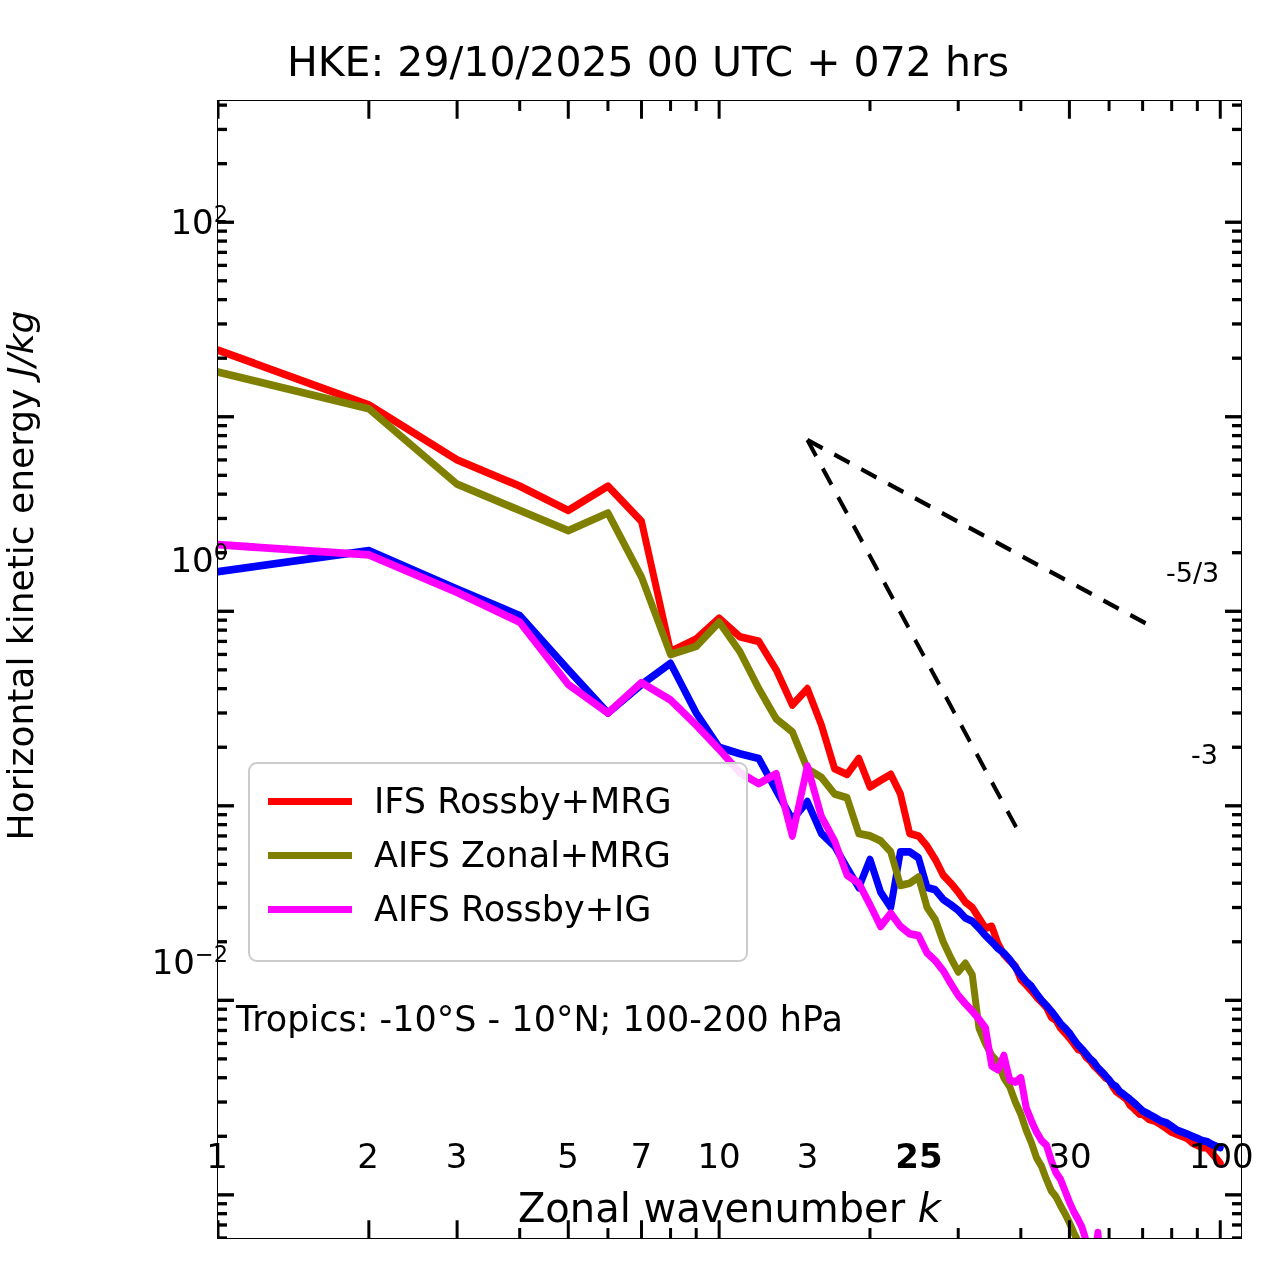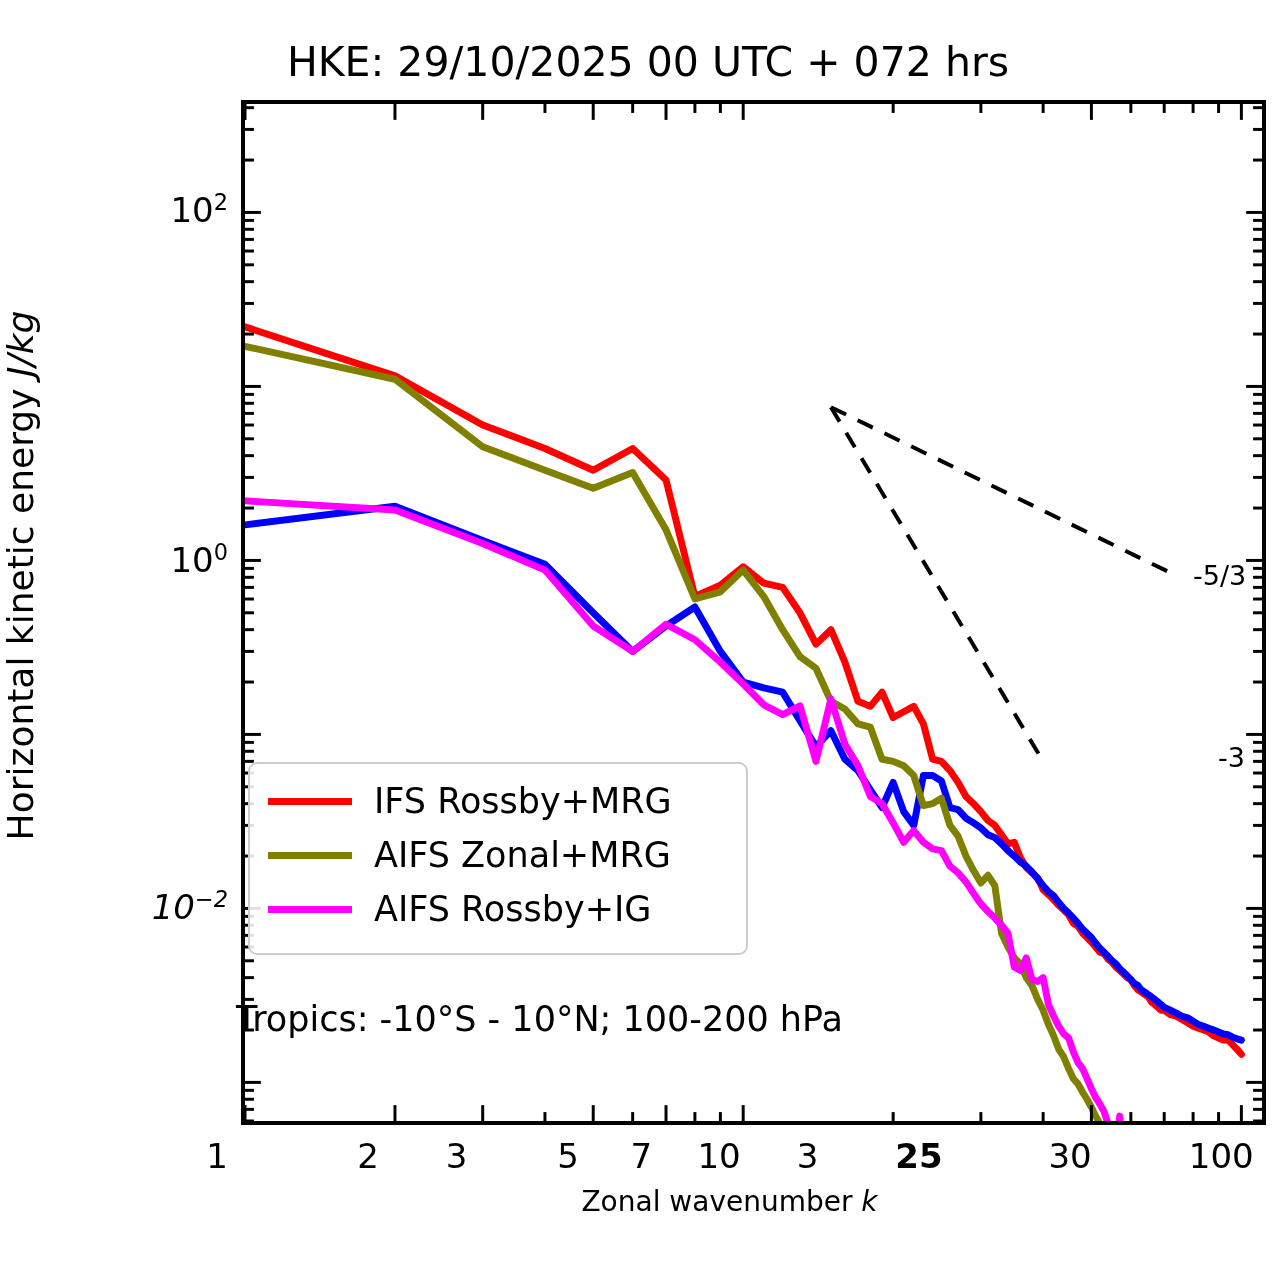--- a/index.html
+++ b/index.html
@@ -24,25 +24,24 @@
     font-size: 41px;
     color: #000000;
     letter-spacing: 0px;
     white-space: nowrap;
   }
   #plot-frame {
     position: absolute;
     left: 217px;
     top: 100px;
     width: 1025px;
-    height: 1025px;
-    border: 4px solid #000000;
+    height: 1139px;
+    border: 1px solid #000000;
     box-sizing: border-box;
     background: #ffffff;
-    margin-left: 24px;
   }
   #plot-svg {
     position: absolute;
     left: 0;
     top: 0;
     width: 100%;
     height: 100%;
     display: block;
   }
   #y-axis-label {
@@ -57,21 +56,21 @@
     color: #000000;
     white-space: nowrap;
   }
   #y-axis-label .ital { font-style: italic; }
   #x-axis-label {
     position: absolute;
     left: 217px;
     top: 1185px;
     width: 1025px;
     text-align: center;
-    font-size: 28px;
+    font-size: 40px;
     color: #000000;
     white-space: nowrap;
   }
   #x-axis-label .ital { font-style: italic; }
   .xtick-label {
     position: absolute;
     top: 1136px;
     font-size: 34px;
     color: #000000;
     transform: translateX(-50%);
@@ -88,21 +87,21 @@
   .ytick-label sup {
     font-size: 0.66em;
     vertical-align: super;
     line-height: 0;
   }
   #legend-box {
     position: absolute;
     left: 248px;
     top: 762px;
     width: 500px;
-    padding: 10px 14px 17px 14px;
+    padding: 10px 14px 24px 14px;
     box-sizing: border-box;
     border: 2px solid #cccccc;
     border-radius: 9px;
     background: rgba(255,255,255,0.88);
   }
   .legend-row {
     display: flex;
     align-items: center;
     height: 54px;
   }
@@ -319,23 +318,23 @@
       <div class="xtick-label" style="left: 456.566px;">3</div>
       <div class="xtick-label" style="left: 567.959px;">5</div>
       <div class="xtick-label" style="left: 641.331px;">7</div>
       <div class="xtick-label" style="left: 719.108px;">10</div>
       <div class="xtick-label" style="left: 807.525px;">3</div>
       <div class="xtick-label" style="left: 918.917px; font-weight: bold;">25</div>
       <div class="xtick-label" style="left: 1070.07px;">30</div>
       <div class="xtick-label" style="left: 1221.22px;">100</div>
     </div>
   <div id="ytick-container">
-      <div class="ytick-label" style="top: 210px;">10<sup>2</sup></div>
+      <div class="ytick-label" style="top: 222px;">10<sup>2</sup></div>
       <div class="ytick-label" style="top: 560.015px;">10<sup>0</sup></div>
-      <div class="ytick-label" style="top: 907px; font-style: italic;">10<sup>−2</sup></div>
+      <div class="ytick-label" style="top: 962px;">10<sup>−2</sup></div>
     </div>
 
   <div id="legend-box">
     <div class="legend-row">
       <span class="legend-swatch" style="background: rgb(255, 0, 0);"></span>
       <span class="legend-text">IFS Rossby+MRG</span>
     </div>
     <div class="legend-row">
       <span class="legend-swatch" style="background: rgb(128, 128, 0);"></span>
       <span class="legend-text">AIFS Zonal+MRG</span>

